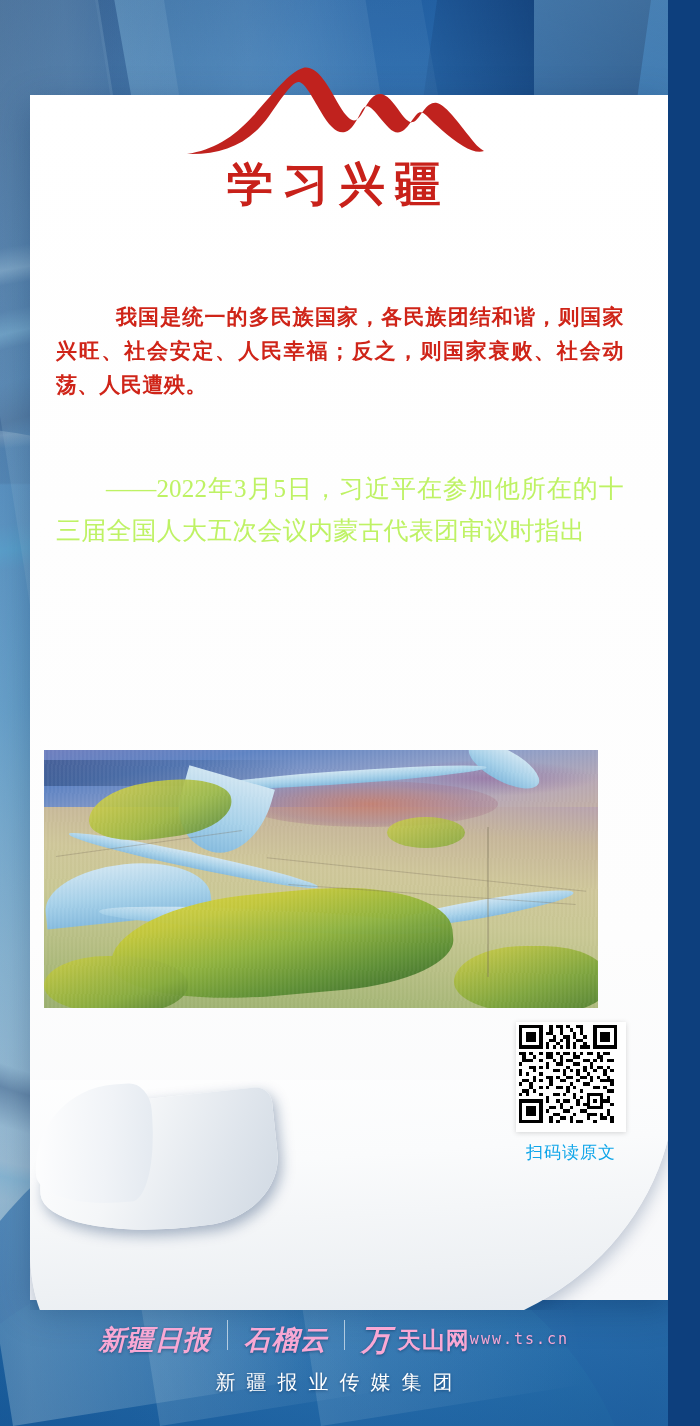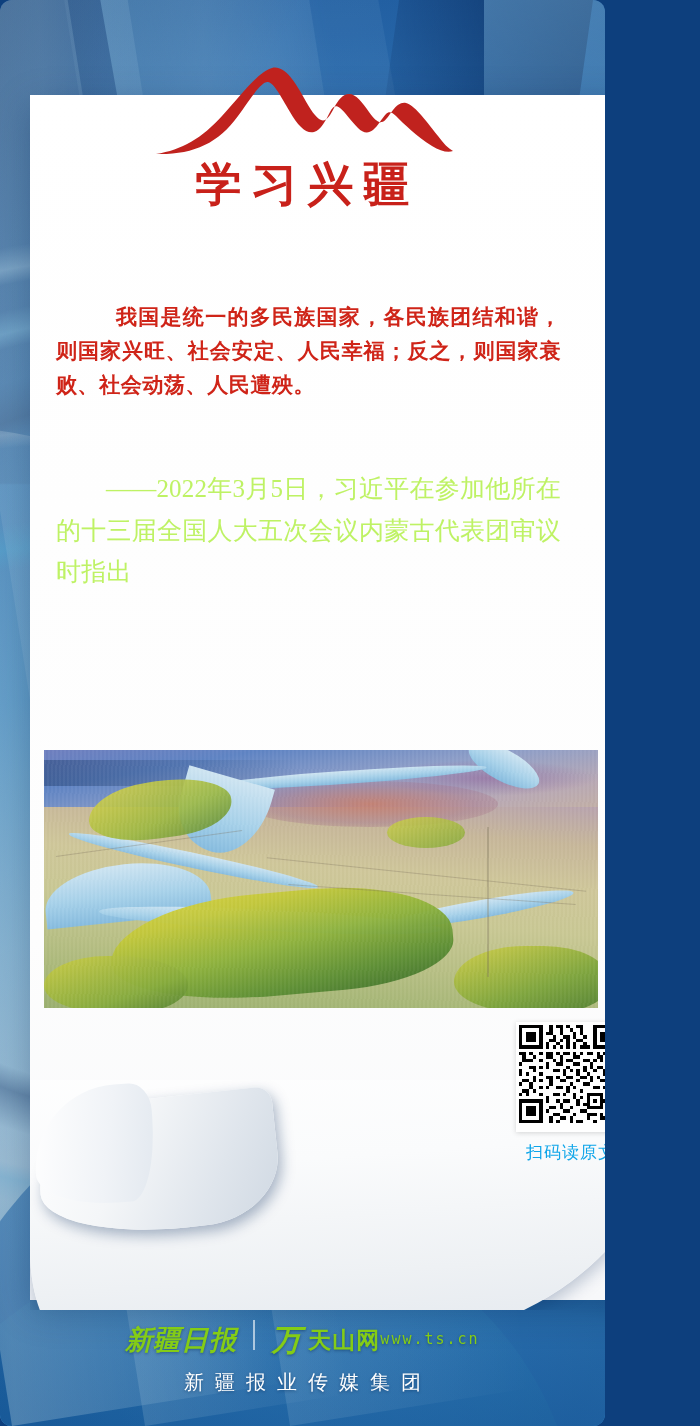--- a/index.html
+++ b/index.html
@@ -1,20 +1,20 @@
 <!DOCTYPE html>
 <html><head>
 <meta charset="utf-8">
 <title>学习兴疆 海报</title>
 <style>
   html,body{margin:0;padding:0;background:#0d3f7d;}
   body{width:700px;height:1426px;overflow:hidden;
        font-family:"Liberation Sans","DejaVu Sans",sans-serif;}
 
-  .poster{position:relative;width:605px;height:1426px;overflow:hidden;border-radius:12px;}
+  .poster{position:relative;width:668px;height:1426px;overflow:hidden;}
 
   
   .bg{position:absolute;inset:0;
       background:linear-gradient(170deg,#1d5fa8 0%,#2a72b8 14%,#2f7cc0 30%,
                  #4a9bd4 46%,#8fc7e8 62%,#bfe0f3 76%,#7cc0e4 88%,#2f86c8 100%);}
   .bg-layer{position:absolute;inset:0;}
 
   
   .rb{position:absolute;filter:blur(0.4px);}
   .rb1{top:-6%;left:-10%;width:58%;height:40%;
@@ -161,21 +161,21 @@
   .qr{width:104px;height:104px;margin:0 auto;background:#fff;padding:3px;
       box-shadow:0 1px 5px rgba(0,0,0,.16);}
   .qr svg{display:block;}
   .qr-cap{margin-top:9px;font-size:17px;color:#0ea5e9;letter-spacing:1px;
           font-family:"DejaVu Sans","Liberation Sans",sans-serif;}
 
   
   .footer{position:absolute;left:0;right:0;bottom:30px;text-align:center;color:#fff;}
   .flogos{display:flex;align-items:center;justify-content:center;gap:0;height:46px;}
   .flogo{font-family:"Liberation Serif","DejaVu Serif",serif;font-weight:700;
-         color:#84cc16;font-size:27px;letter-spacing:1px;
+         color:#f9a8d4;font-size:27px;letter-spacing:1px;
          font-style:italic;text-shadow:0 1px 3px rgba(0,30,70,.45);
          padding:0 16px;white-space:nowrap;margin-top:10px;}
   .fdiv{width:1px;height:30px;background:rgba(255,255,255,.6);}
   .flogo.ts{display:flex;align-items:center;gap:6px;font-style:normal;}
   .ts-mark{font-style:italic;font-size:30px;line-height:1;}
   .ts-txt{display:flex;flex-direction:row;align-items:flex-start;line-height:1;}
   .ts-name{font-size:23px;}
   .ts-url{font-size:15px;letter-spacing:2px;font-family:"DejaVu Sans Mono",monospace;
           font-weight:400;margin-top:3px;font-style:normal;}
   .fgroup{margin-top:11px;font-size:20px;letter-spacing:11px;text-indent:11px;
@@ -440,20 +440,21 @@
         </g>
       </svg>
     </div>
     <div class="qr-cap">扫码读原文</div>
   </div>
 
   <div class="footer">
     <div class="flogos">
       <div class="flogo">新疆日报</div>
       <div class="fdiv"></div>
+      <div class="flogo">石榴云</div>
       <div class="fdiv"></div>
       <div class="flogo ts">
         <span class="ts-mark">万</span>
         <span class="ts-txt">
           <span class="ts-name">天山网</span>
           <span class="ts-url">www.ts.cn</span>
         </span>
       </div>
     </div>
     <div class="fgroup">新疆报业传媒集团</div>

